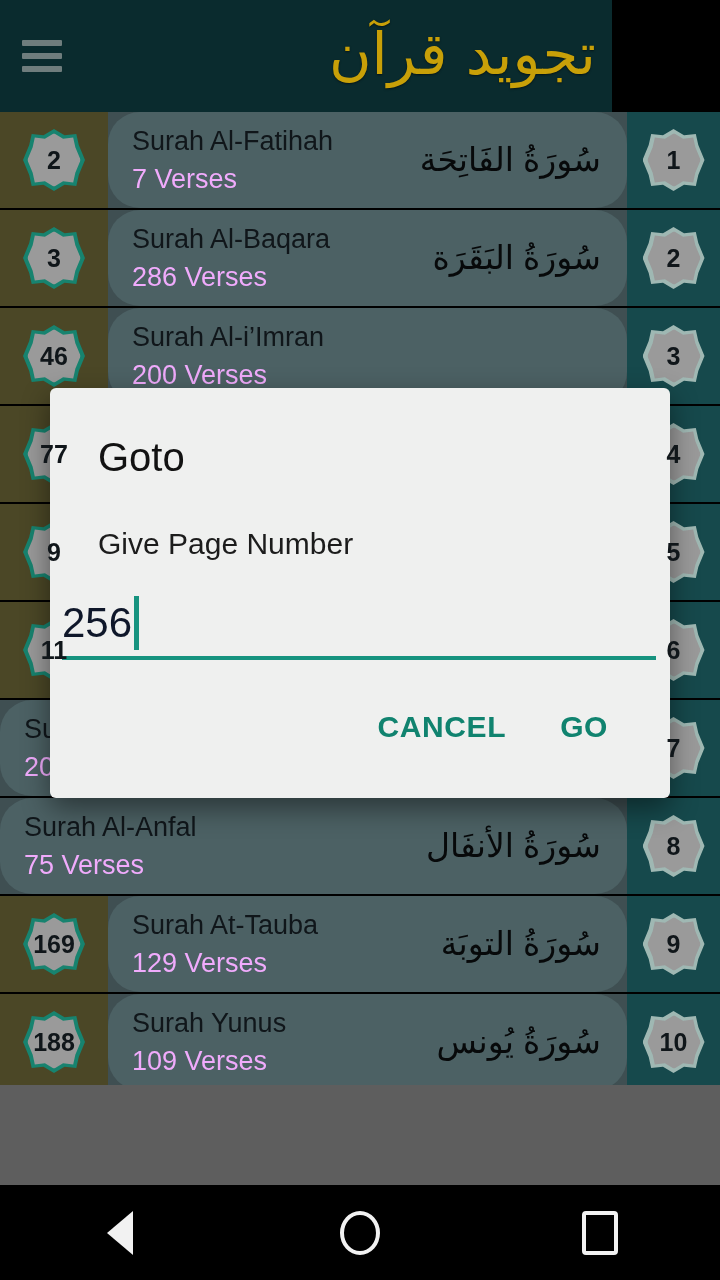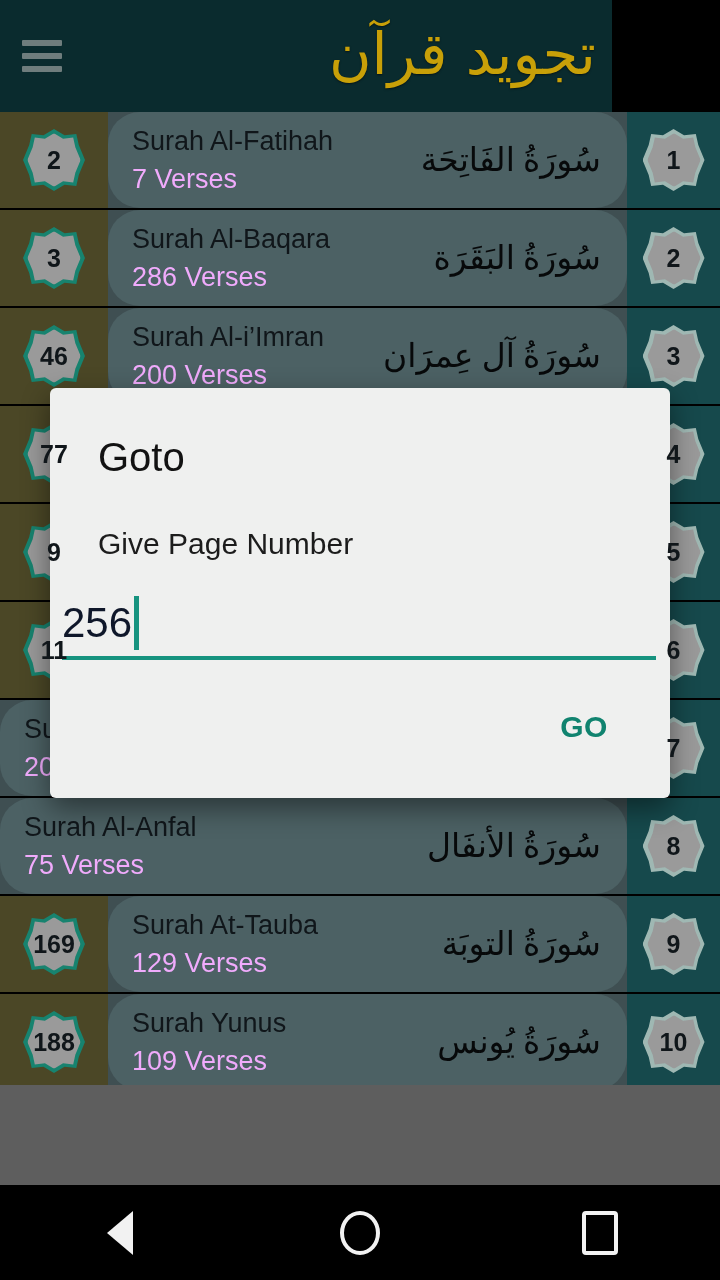--- a/index.html
+++ b/index.html
@@ -53,21 +53,21 @@
   }
   .col-num {
     width:93px; flex:0 0 93px; background:#16494c;
     display:flex; align-items:center; justify-content:center;
   }
   .names { display:flex; flex-direction:column; gap:6px; }
   .sname { color:#10161a; font-size:27px; line-height:32px; white-space:nowrap; }
   .sverses { color:#f0abfc; font-size:27px; line-height:32px; white-space:nowrap; }
   .arabic {
     color:#07090a; font-size:33px; line-height:46px;
-    font-family:Liberation Serif, serif; direction:rtl;
+    font-family:Liberation Sans, sans-serif; direction:rtl;
     white-space:nowrap; padding-right:4px;
   }
 
   
   .badge {
     position:relative; width:62px; height:62px;
     display:flex; align-items:center; justify-content:center;
   }
   .badge .star-outer, .badge .star-inner {
     position:absolute; left:0; top:0; width:62px; height:62px;
@@ -208,21 +208,20 @@
             <div class="star-outer"></div>
             <div class="star-inner"></div>
             <div class="bnum">46</div>
           </div>
         </div>
         <div class="col-main">
           <div class="names">
             <div class="sname">Surah Al-i’Imran</div>
             <div class="sverses">200 Verses</div>
           </div>
-          <div class="arabic">سُورَةُ آل عِمرَان</div>
         </div>
         <div class="col-num">
           <div class="badge">
             <div class="star-outer"></div>
             <div class="star-inner"></div>
             <div class="bnum">3</div>
           </div>
         </div>
       </div>
       <div class="row">
@@ -392,17 +391,18 @@
   <div class="dialog">
     <div class="dlg-title">Goto</div>
     <div class="dlg-label">Give Page Number</div>
     <div class="dlg-input-wrap">
       <div class="dlg-input">
         <span class="dlg-value">256</span>
         <span class="caret"></span>
       </div>
     </div>
     <div class="dlg-actions">
+      <button class="dlg-btn">CANCEL</button>
       <button class="dlg-btn">GO</button>
     </div>
   </div>
 
 </div>
 
 </body></html>

